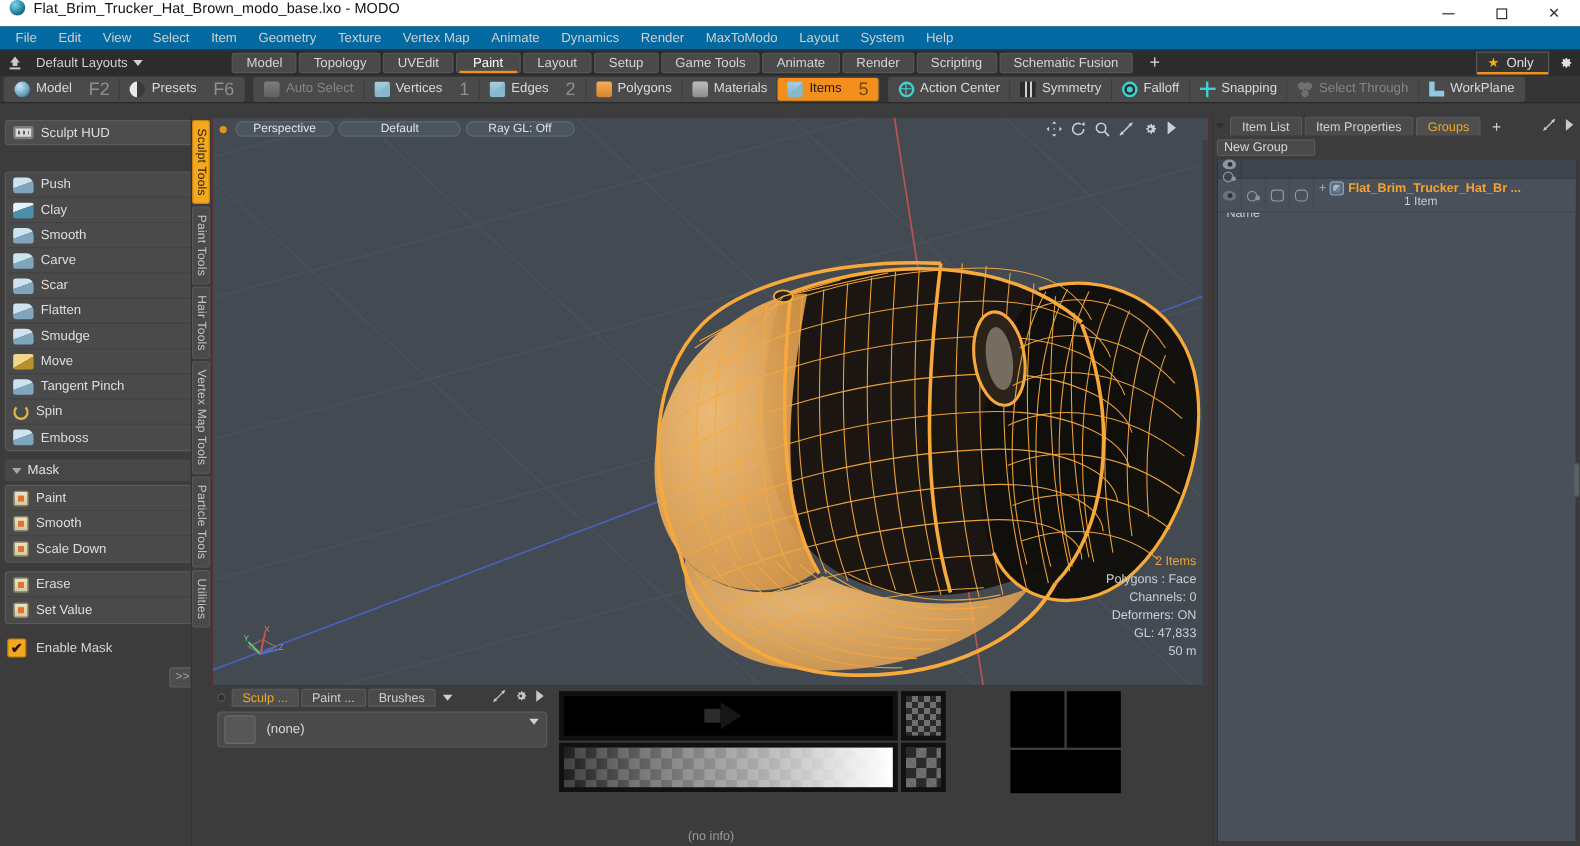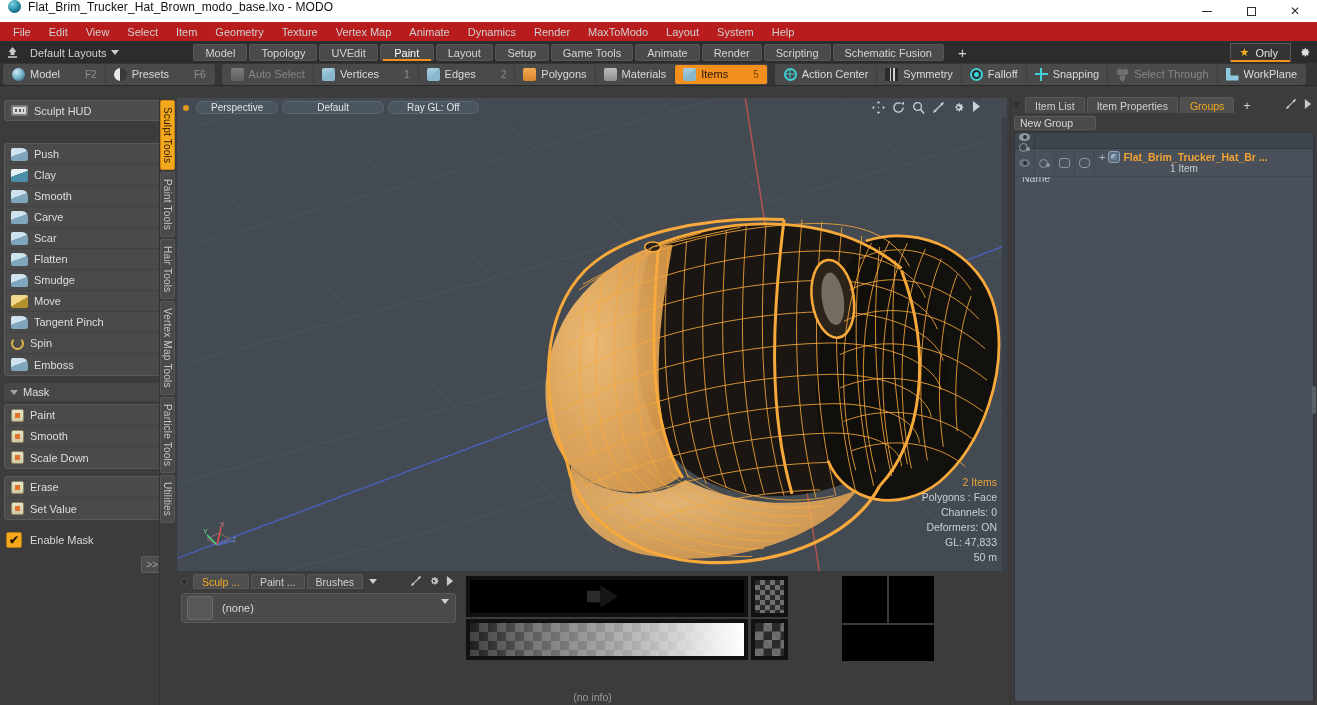--- a/index.html
+++ b/index.html
@@ -28,21 +28,21 @@
   .winctl { margin-left: auto; display: flex; height: 22px; }
   .winctl div {
     width: 44px; height: 22px; display: flex; align-items: center; justify-content: center;
     font-size: 12px; color: #303030;
   }
   .minglyph { width: 10px; height: 1px; background: #303030; }
   .maxglyph { width: 9px; height: 9px; border: 1px solid #303030; }
 
   
   .menubar {
-    height: 20px; background: #b91c1c; display: flex; align-items: center;
+    height: 20px; background: #0369a1; display: flex; align-items: center;
     padding-left: 4px; border-bottom: 1px solid #2e2e2e;
   }
   .menubar .mi {
     padding: 0 9px; height: 20px; line-height: 20px; font-size: 11px; color: #cfcfcf;
   }
 
   
   .layoutbar {
     height: 21px; background: #2c2c2c; display: flex; align-items: center;
     position: relative;
@@ -84,21 +84,21 @@
   .mgroup { display: flex; align-items: center; background: #4a4a4a; border-radius: 3px; padding: 1px; margin-right: 7px; }
   .mbtn {
     height: 19px; padding: 0 8px; display: flex; align-items: center; gap: 5px;
     font-size: 11px; color: #dadada; border-radius: 2px; background: #4a4a4a;
     border-right: 1px solid #3d3d3d; white-space: nowrap;
   }
   .mbtn:last-child { border-right: none; }
   .mbtn.active { background: #f3901d; color: #23140a; }
   .mbtn.active .key { color: #7a4505; }
   .mbtn.dim { color: #858585; }
-  .mbtn .key { font-size: 10px; color: #8f8f8f; margin-left: 20px; }
+  .mbtn .key { font-size: 15px; color: #8f8f8f; margin-left: 9px; }
 
   
   .ic { width: 13px; height: 13px; flex: 0 0 auto; display: inline-block; position: relative; }
   .ic-sphere { border-radius: 50%; background: radial-gradient(circle at 34% 30%, #cfe9f5 0%, #6aa9c4 55%, #2c566b 100%); }
   .ic-halfsphere { border-radius: 50%; background: linear-gradient(90deg,#e9e9e9 0 50%, #3a3a3a 50% 100%); }
   .ic-cube {
     background:
       linear-gradient(135deg, transparent 49.6%, #89b7cc 50%) ,
       linear-gradient(#a8cede,#7fb2c9);
     border-radius: 2px;
@@ -191,21 +191,21 @@
     padding-left: 6px; gap: 4px; z-index: 6;
   }
   .vp-dot { width: 6px; height: 6px; border-radius: 50%; background: #e0971f; margin-right: 3px; }
   .vpchip {
     height: 13px; padding: 0 14px; border-radius: 7px; background: #4b5560; border: 1px solid #5d6873;
     font-size: 10px; color: #e3e3e3; display: flex; align-items: center; justify-content: center;
   }
   .vp-icons { margin-left: auto; display: flex; align-items: center; gap: 7px; padding-right: 22px; color: #c9d0d8; }
   .vpi { width: 13px; height: 13px; position: relative; }
   .vp-info {
-    position: absolute; right: 10px; bottom: 6px; text-align: right; font-size: 10.5px;
+    position: absolute; right: 10px; bottom: 20px; text-align: right; font-size: 10.5px;
     color: #c9cfd6; line-height: 15px; z-index: 6;
   }
   .vp-info .items { color: #e8a63c; }
   .axisgizmo { position: absolute; left: 24px; bottom: 16px; width: 36px; height: 34px; z-index: 6; }
   .vp-scroll-r { position:absolute; right:0; top:19px; bottom:0; width:5px; background:#3a4048; }
 
   
   .bottomrow { display: flex; height: 120px; padding: 2px 3px 0 2px; gap: 3px; }
   .bpanel { background: #3c3c3c; display: flex; flex-direction: column; }
   .bp-tabs { height: 17px; display: flex; align-items: center; gap: 2px; padding-left: 4px; position: relative; }

